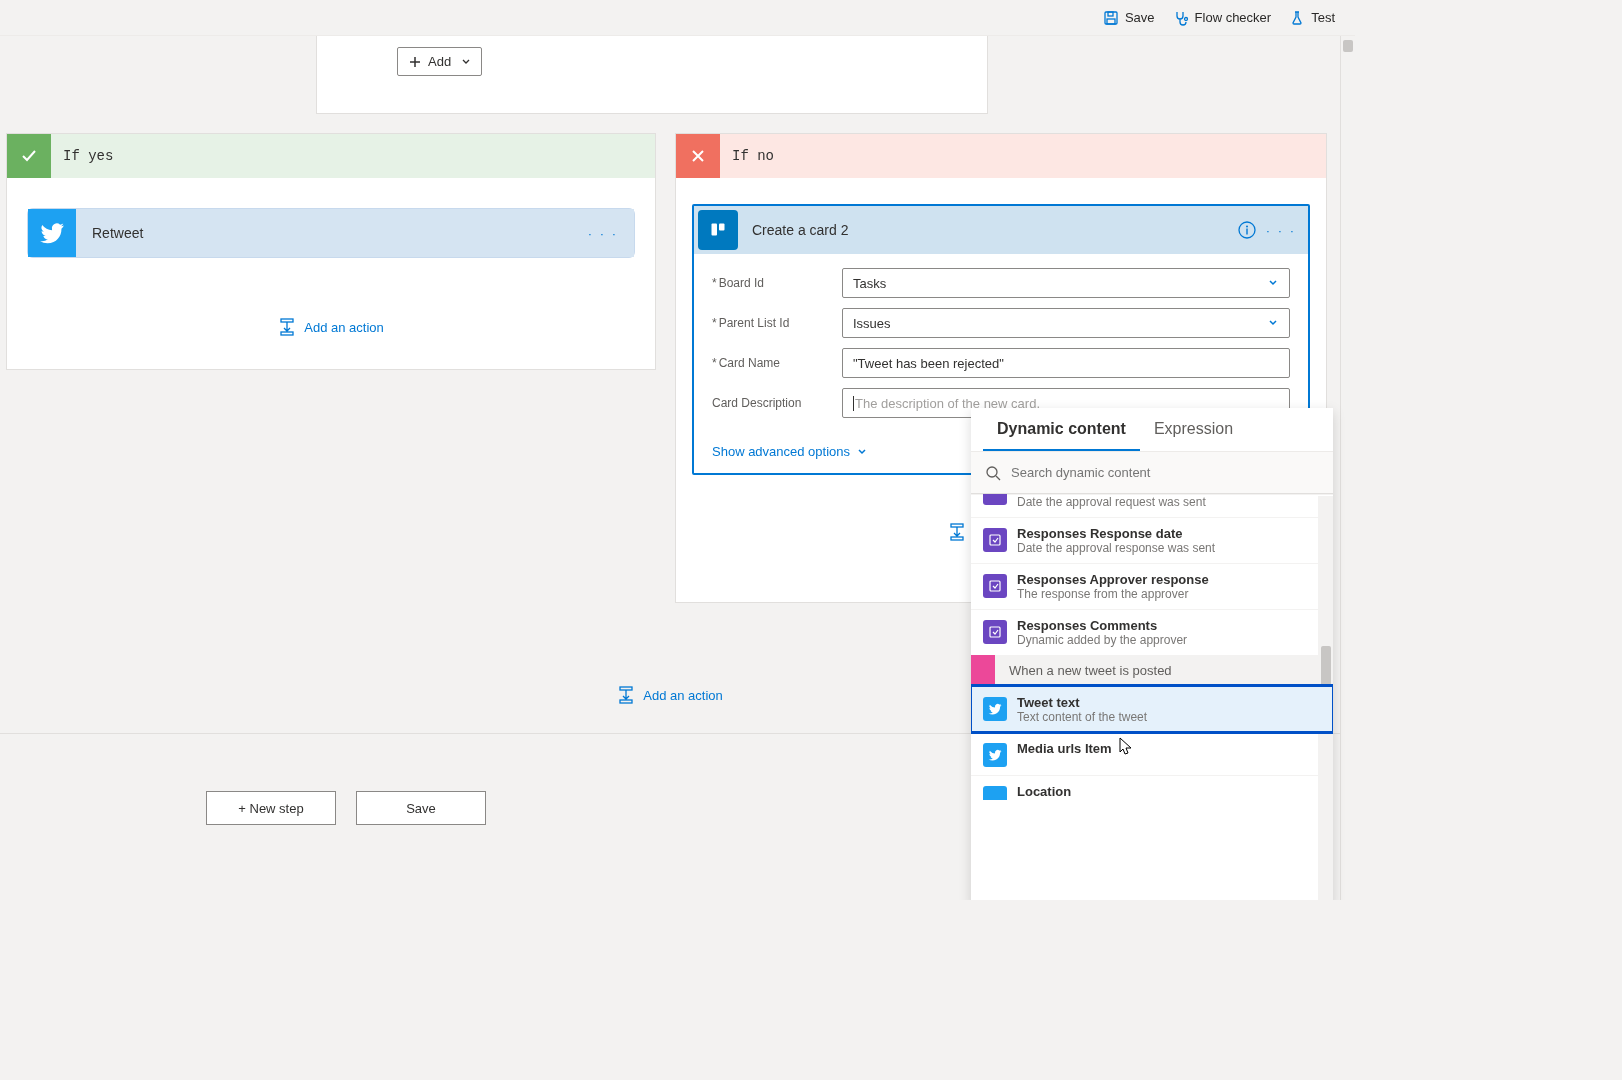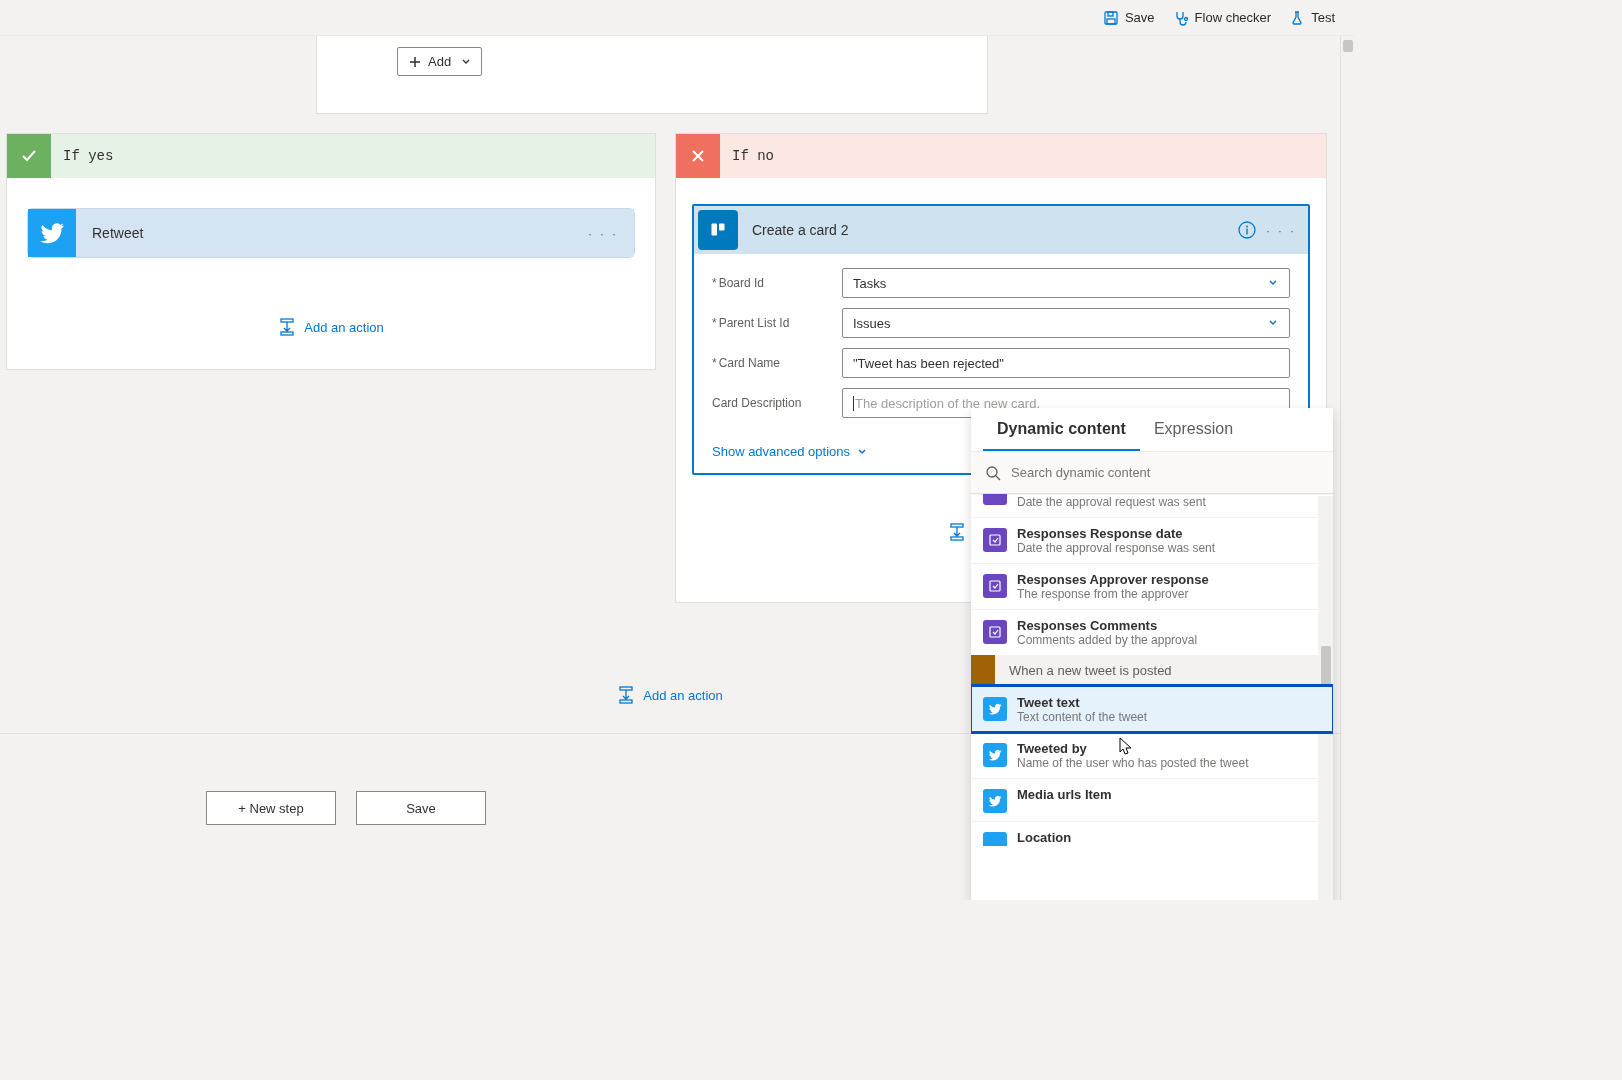--- a/index.html
+++ b/index.html
@@ -76,21 +76,21 @@
 .bottom-buttons { position: absolute; left: 206px; top: 755px; display: flex; gap: 20px; }
 .big-btn { width: 130px; height: 34px; background: #fff; border: 1px solid #8a8886; display: flex; align-items: center; justify-content: center; cursor: pointer; font-size: 13px; }
 
 
 .dyn-popup { position: absolute; left: 971px; top: 372px; width: 362px; height: 498px; background: #fff; box-shadow: 0 4px 12px rgba(0,0,0,0.15); z-index: 10; }
 .dyn-tabs { display: flex; height: 44px; border-bottom: 1px solid #edebe9; padding: 0 12px; }
 .dyn-tab { padding: 12px 14px 0 14px; font-size: 16px; cursor: pointer; color: #605e5c; }
 .dyn-tab.active { color: #323130; font-weight: 600; border-bottom: 2px solid #0078d4; }
 .dyn-search { height: 42px; border-bottom: 1px solid #e1dfdd; display: flex; align-items: center; padding: 0 14px; gap: 10px; background: #faf9f8; }
 .dyn-search input { border: none; background: transparent; outline: none; flex: 1; font-size: 13px; }
-.dyn-list { overflow: hidden; background: #a16207; padding-top: 0; }
+.dyn-list { overflow: hidden; background: #ec4899; padding-top: 0; }
 .dyn-section-label { padding: 8px 14px; font-size: 13px; color: #605e5c; background: #f3f2f1; margin-left: 24px; }
 .dyn-item { display: flex; align-items: flex-start; gap: 10px; padding: 8px 12px; cursor: pointer; background: #fff; border-top: 1px solid #f3f2f1; }
 .dyn-item-icon { width: 24px; height: 24px; border-radius: 3px; flex-shrink: 0; display: flex; align-items: center; justify-content: center; margin-top: 2px; }
 .dyn-item-icon.approval { background: #6b46c1; }
 .dyn-item-icon.twitter { background: #1da1f2; }
 .dyn-item-text .t1 { font-size: 13px; font-weight: 600; color: #323130; }
 .dyn-item-text .t2 { font-size: 12px; color: #797775; }
 .dyn-item.partial { padding-top: 0; }
 .dyn-item.highlighted { background: #e5f1fb; outline: 3px solid #0050c7; outline-offset: -1px; position: relative; z-index: 2; }
 .dyn-item.last { border-bottom: none; }
@@ -344,21 +344,21 @@
         </div>
         <div class="dyn-item">
           <div class="dyn-item-icon approval">
               <svg width="14" height="14" viewBox="0 0 14 14">
                 <rect x="2" y="2" width="10" height="10" rx="1" fill="none" stroke="#fff" stroke-width="1.2"></rect>
                 <path d="M5 7l2 2 3-4" fill="none" stroke="#fff" stroke-width="1.2"></path>
               </svg>
             </div>
           <div class="dyn-item-text">
               <div class="t1">Responses Comments</div>
-              <div class="t2">Comments added by the approval</div>
+              <div class="t2">Dynamic added by the approver</div>
             </div>
         </div>
         <div class="dyn-section-label">When a new tweet is posted</div>
         <div class="dyn-item highlighted">
           <div class="dyn-item-icon twitter">
               <svg width="14" height="14" viewBox="0 0 24 24">
                 <path fill="#fff" d="M23 5.1c-.8.4-1.7.6-2.6.7a4.5 4.5 0 002-2.5c-.9.5-1.9.9-2.9 1.1A4.5 4.5 0 0012 8.5c0 .4 0 .7.1 1A12.8 12.8 0 013 4.6a4.5 4.5 0 001.4 6c-.7 0-1.4-.2-2-.5v.1c0 2.2 1.6 4 3.6 4.4-.4.1-.8.2-1.2.2l-.8-.1a4.5 4.5 0 004.2 3.1A9 9 0 011 19.5a12.7 12.7 0 006.9 2c8.3 0 12.8-6.8 12.8-12.8v-.6A9 9 0 0023 5.1z"></path>
               </svg>
             </div>
           <div class="dyn-item-text">
@@ -366,31 +366,20 @@
               <div class="t2">Text content of the tweet</div>
             </div>
         </div>
         <div class="dyn-item">
           <div class="dyn-item-icon twitter">
               <svg width="14" height="14" viewBox="0 0 24 24">
                 <path fill="#fff" d="M23 5.1c-.8.4-1.7.6-2.6.7a4.5 4.5 0 002-2.5c-.9.5-1.9.9-2.9 1.1A4.5 4.5 0 0012 8.5c0 .4 0 .7.1 1A12.8 12.8 0 013 4.6a4.5 4.5 0 001.4 6c-.7 0-1.4-.2-2-.5v.1c0 2.2 1.6 4 3.6 4.4-.4.1-.8.2-1.2.2l-.8-.1a4.5 4.5 0 004.2 3.1A9 9 0 011 19.5a12.7 12.7 0 006.9 2c8.3 0 12.8-6.8 12.8-12.8v-.6A9 9 0 0023 5.1z"></path>
               </svg>
             </div>
           <div class="dyn-item-text">
-              <div class="t1">Tweeted by</div>
-              <div class="t2">Name of the user who has posted the tweet</div>
-            </div>
-        </div>
-        <div class="dyn-item">
-          <div class="dyn-item-icon twitter">
-              <svg width="14" height="14" viewBox="0 0 24 24">
-                <path fill="#fff" d="M23 5.1c-.8.4-1.7.6-2.6.7a4.5 4.5 0 002-2.5c-.9.5-1.9.9-2.9 1.1A4.5 4.5 0 0012 8.5c0 .4 0 .7.1 1A12.8 12.8 0 013 4.6a4.5 4.5 0 001.4 6c-.7 0-1.4-.2-2-.5v.1c0 2.2 1.6 4 3.6 4.4-.4.1-.8.2-1.2.2l-.8-.1a4.5 4.5 0 004.2 3.1A9 9 0 011 19.5a12.7 12.7 0 006.9 2c8.3 0 12.8-6.8 12.8-12.8v-.6A9 9 0 0023 5.1z"></path>
-              </svg>
-            </div>
-          <div class="dyn-item-text">
               <div class="t1">Media urls Item</div>
             </div>
         </div>
         <div class="dyn-item last cutoff" style="padding-bottom:0">
           <div class="dyn-item-icon twitter" style="height:14px;border-radius:3px 3px 0 0"></div>
           <div class="dyn-item-text">
               <div class="t1">Location</div>
             </div>
         </div>
       </div>

